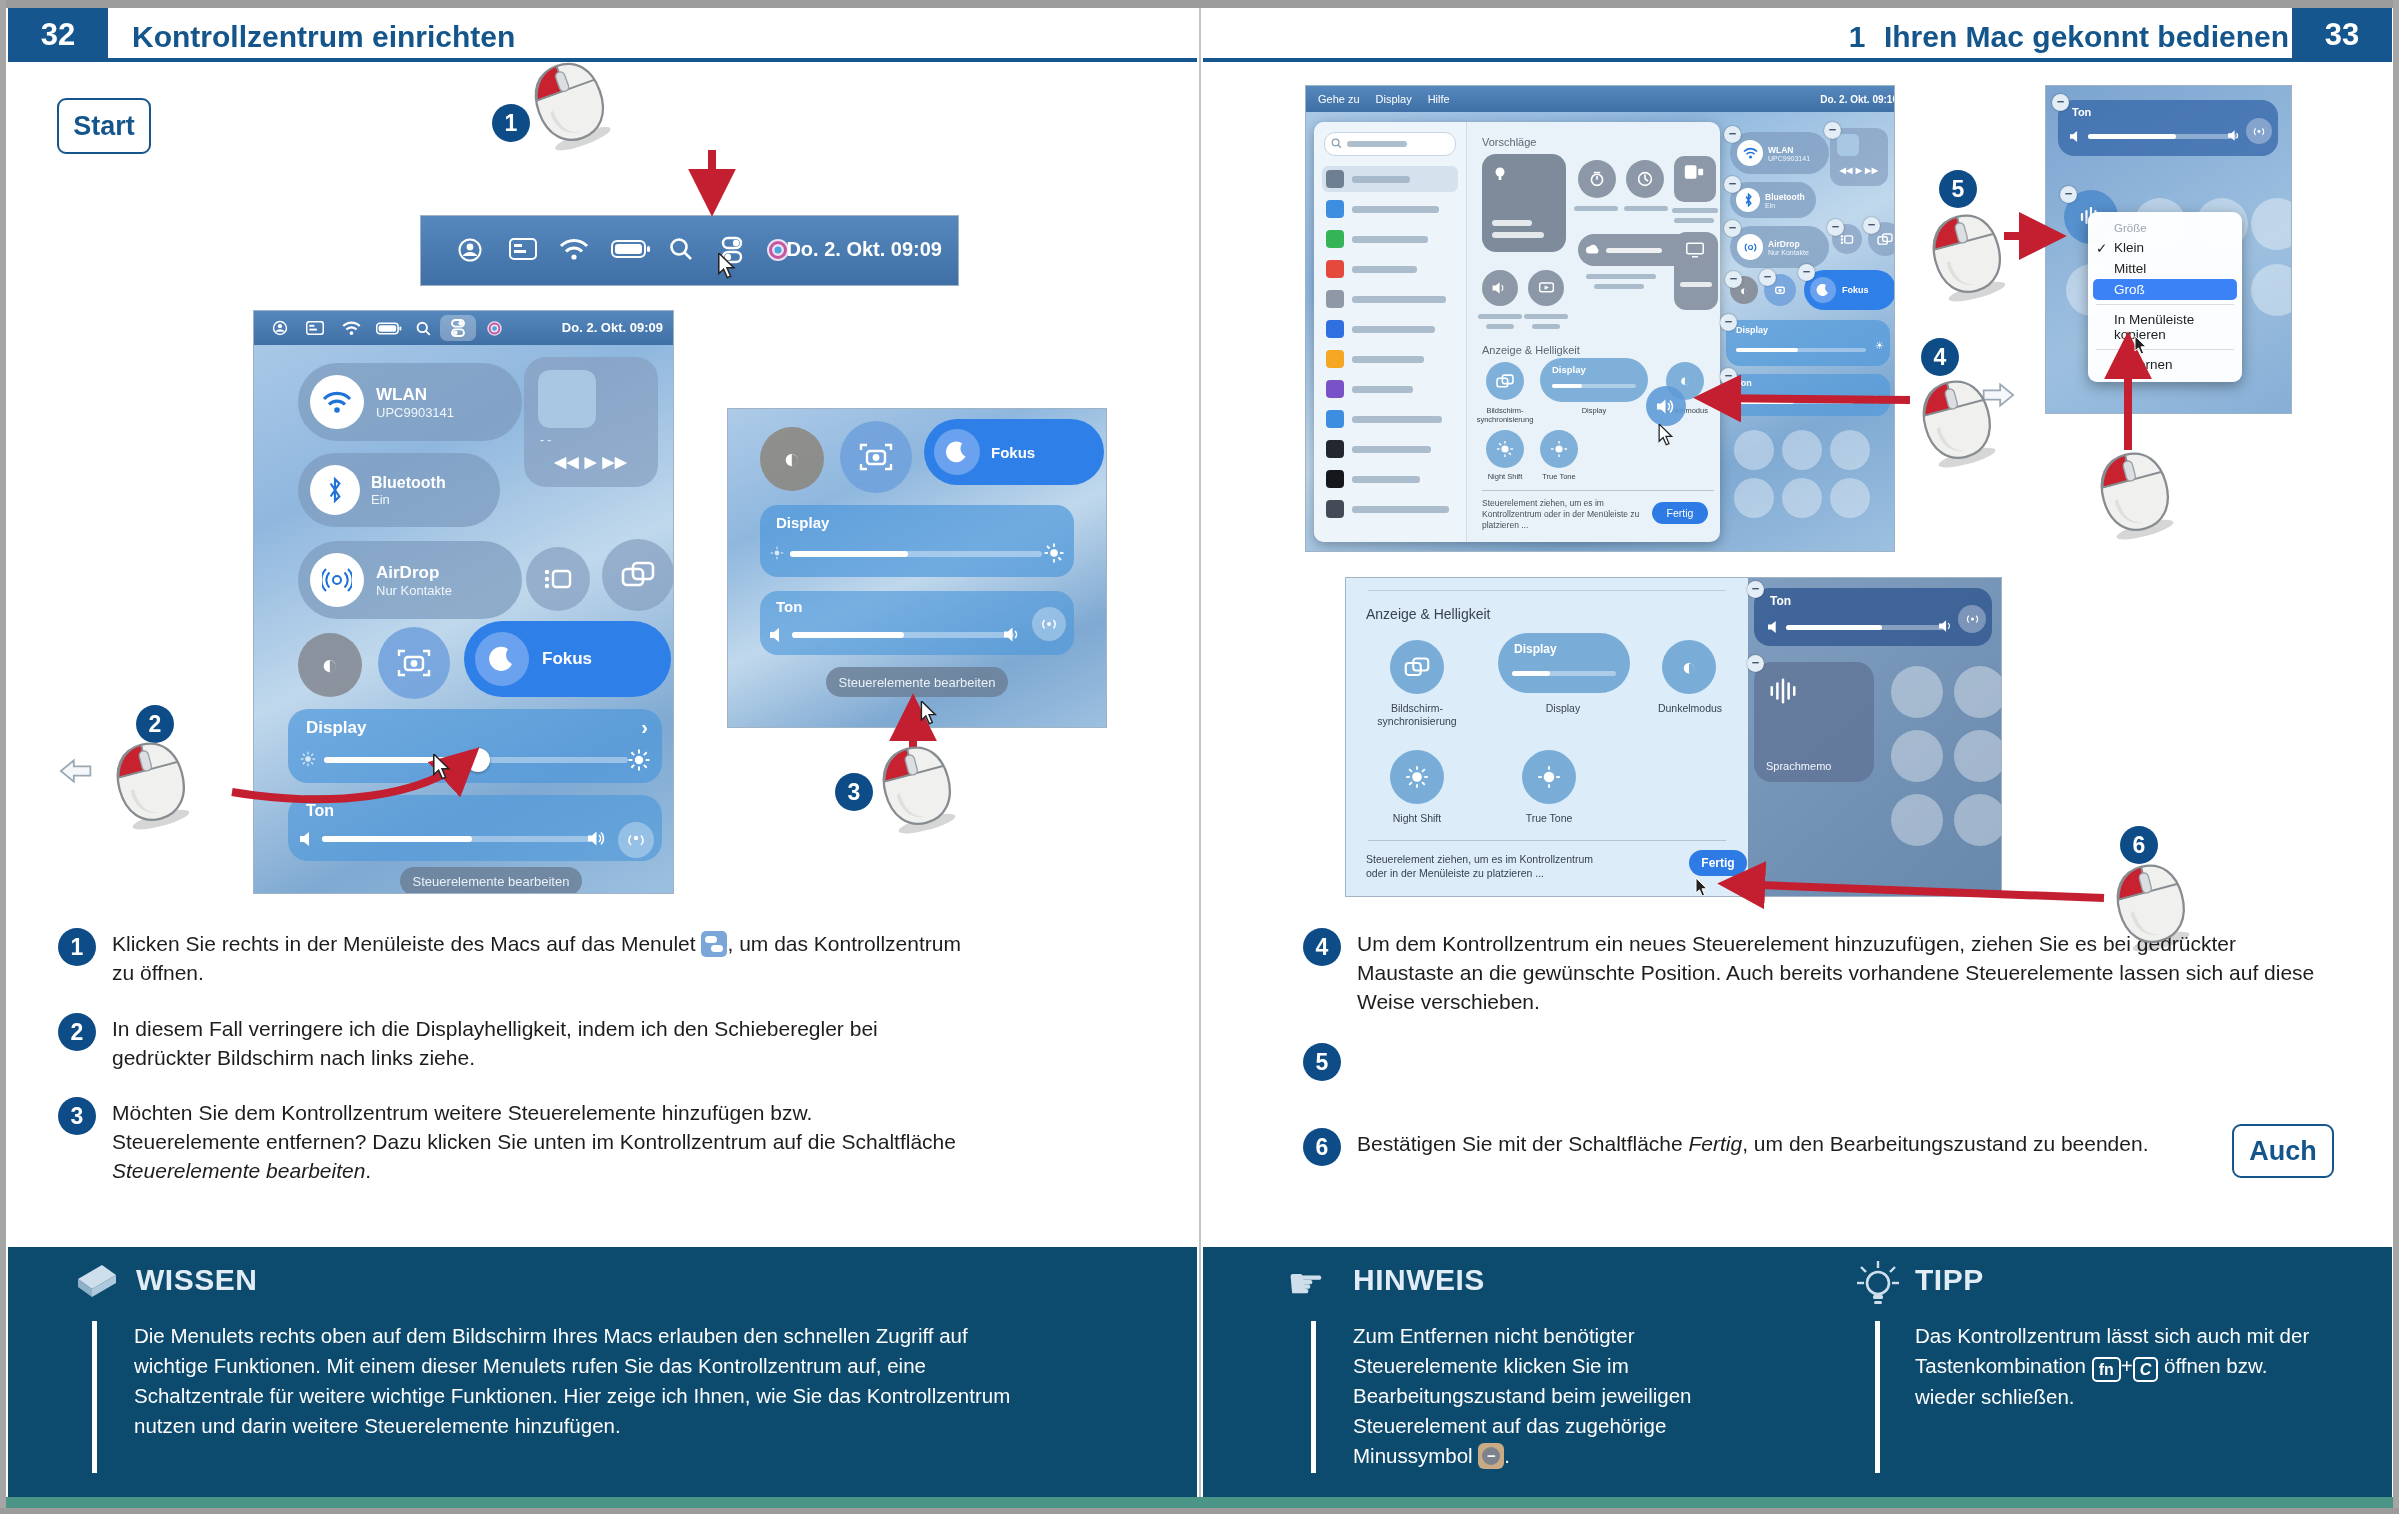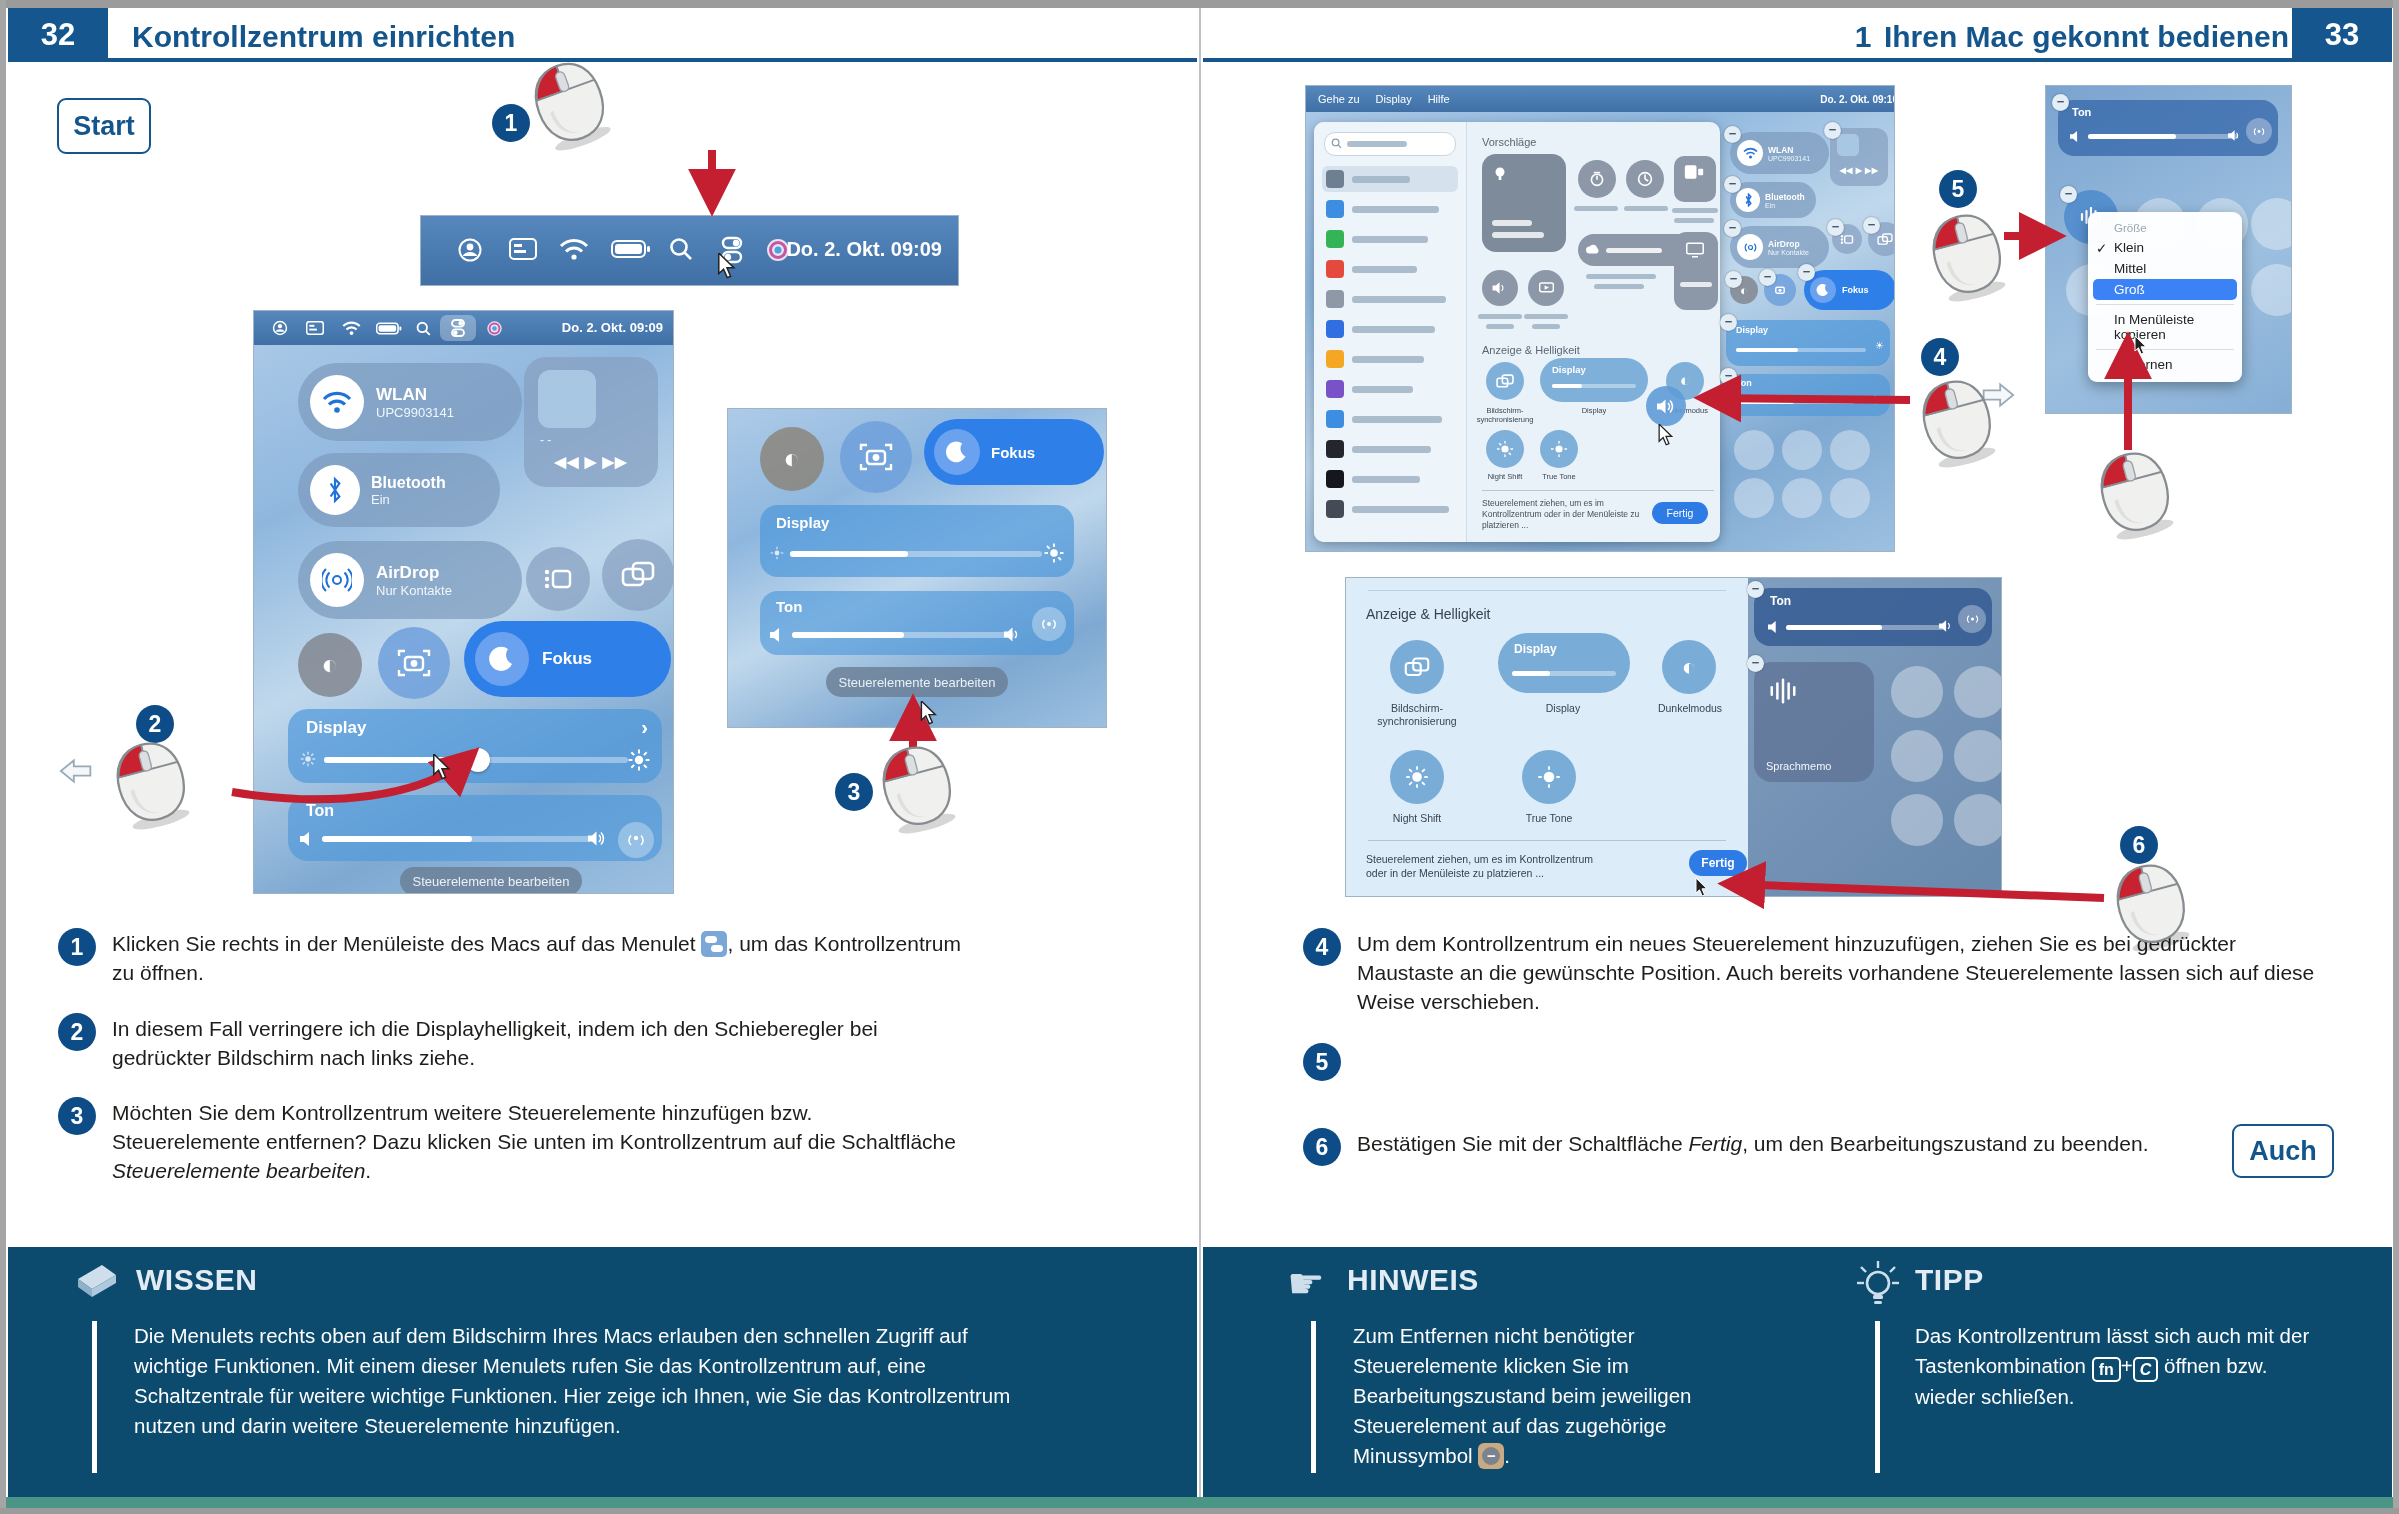--- a/index.html
+++ b/index.html
@@ -75,21 +75,21 @@
 <body>
 
 <div class="spread">
 
   <div class="abs pagenum-box" style="left:8px;top:8px;">32</div>
   <div class="abs head-title" style="left:132px;top:20px;">Kontrollzentrum einrichten</div>
   <div class="abs head-rule" style="left:8px;top:58px;width:1189px;"></div>
 
   <div class="abs" style="left:1203px;top:20px;width:1086px;text-align:right;">
     <span class="head-title">1</span>
-    <span class="head-title" style="margin-left:8px;">Ihren Mac gekonnt bedienen</span>
+    <span class="head-title" style="margin-left:14px;">Ihren Mac gekonnt bedienen</span>
   </div>
   <div class="abs head-rule" style="left:1203px;top:58px;width:1089px;"></div>
   <div class="abs pagenum-box" style="left:2292px;top:8px;">33</div>
 
   <div class="abs btn-book" style="left:57px;top:98px;width:90px;height:52px;">Start</div>
   <div class="abs btn-book" style="left:2232px;top:1124px;width:98px;height:50px;">Auch</div>
 
   <div class="abs shot menustrip" style="left:420px;top:215px;width:537px;height:69px;">
     <svg class="abs" style="left:36px;top:21px;" width="26" height="26" viewBox="0 0 26 26">
         <circle cx="13" cy="13" r="10.5" fill="none" stroke="#fff" stroke-width="2"></circle>
@@ -984,21 +984,21 @@
       <polygon points="14,18 28,28 28,36 14,26" fill="#8fb0c9"></polygon>
       <polygon points="28,28 52,14 52,22 28,36" fill="#aec8dd"></polygon>
     </svg>
     <div class="abs panel-title" style="left:128px;top:16px;">WISSEN</div>
     <div class="abs vbar" style="left:84px;top:74px;height:152px;"></div>
     <div class="abs panel-body" style="left:126px;top:74px;width:880px;">Die Menulets rechts oben auf dem Bildschirm Ihres Macs erlauben den schnellen Zugriff auf wichtige Funktionen. Mit einem dieser Menulets rufen Sie das Kontrollzentrum auf, eine Schaltzentrale für weitere wichtige Funktionen. Hier zeige ich Ihnen, wie Sie das Kontrollzentrum nutzen und darin weitere Steuerelemente hinzufügen.</div>
   </div>
 
   <div class="abs panel" style="left:1203px;top:1247px;width:1189px;height:250px;">
     <div class="abs" style="left:84px;top:12px;font-size:42px;color:#cfdeeb;transform:scaleX(-1);">☚</div>
-    <div class="abs panel-title" style="left:144px;top:16px;">HINWEIS</div>
+    <div class="abs panel-title" style="left:150px;top:16px;">HINWEIS</div>
     <div class="abs vbar" style="left:108px;top:74px;height:152px;"></div>
     <div class="abs panel-body" style="left:150px;top:74px;width:350px;">
       <span>Zum Entfernen nicht benötigter Steuerelemente klicken Sie im Bearbeitungszustand beim jeweiligen Steuerelement auf das zugehörige Minussymbol </span><span class="minus-inline"><i>−</i></span><span>.</span>
     </div>
     <svg class="abs" style="left:652px;top:12px;" width="46" height="48" viewBox="0 0 46 48">
       <g stroke="#cfdeeb" stroke-width="2.4">
           <line x1="23" y1="2" x2="23" y2="9"></line>
           <line x1="6" y1="8" x2="11" y2="13"></line>
           <line x1="40" y1="8" x2="35" y2="13"></line>
           <line x1="2" y1="24" x2="9" y2="24"></line>

